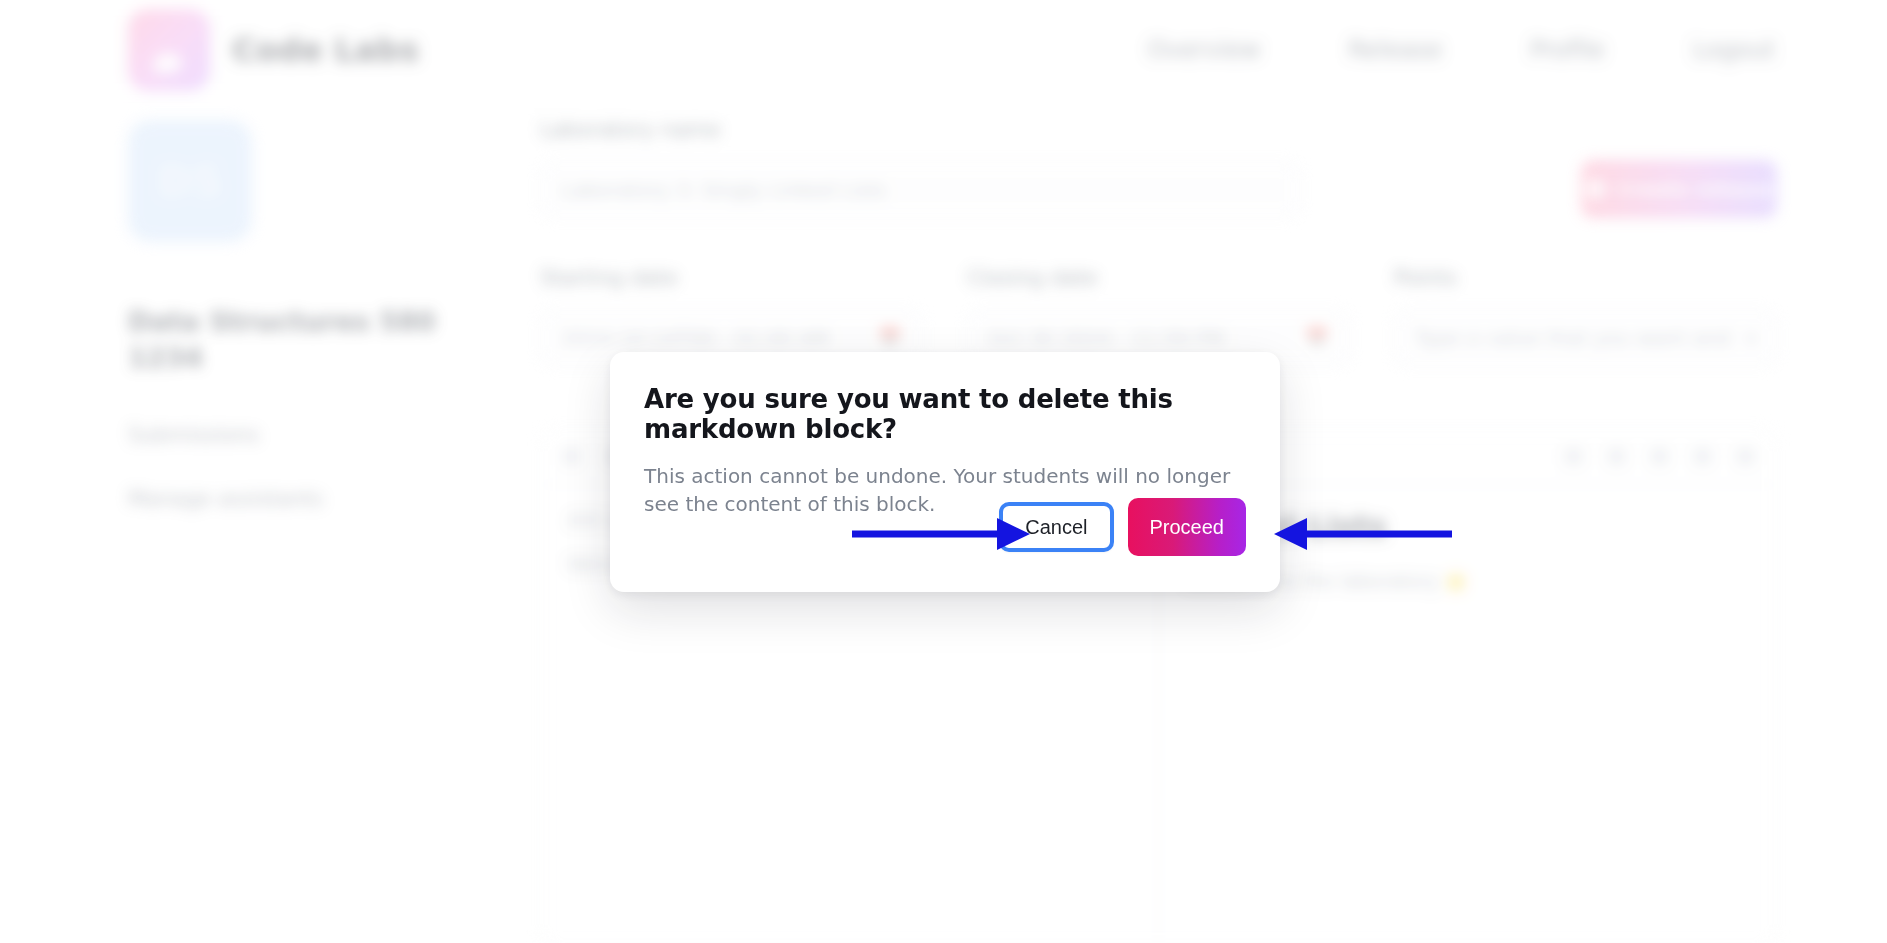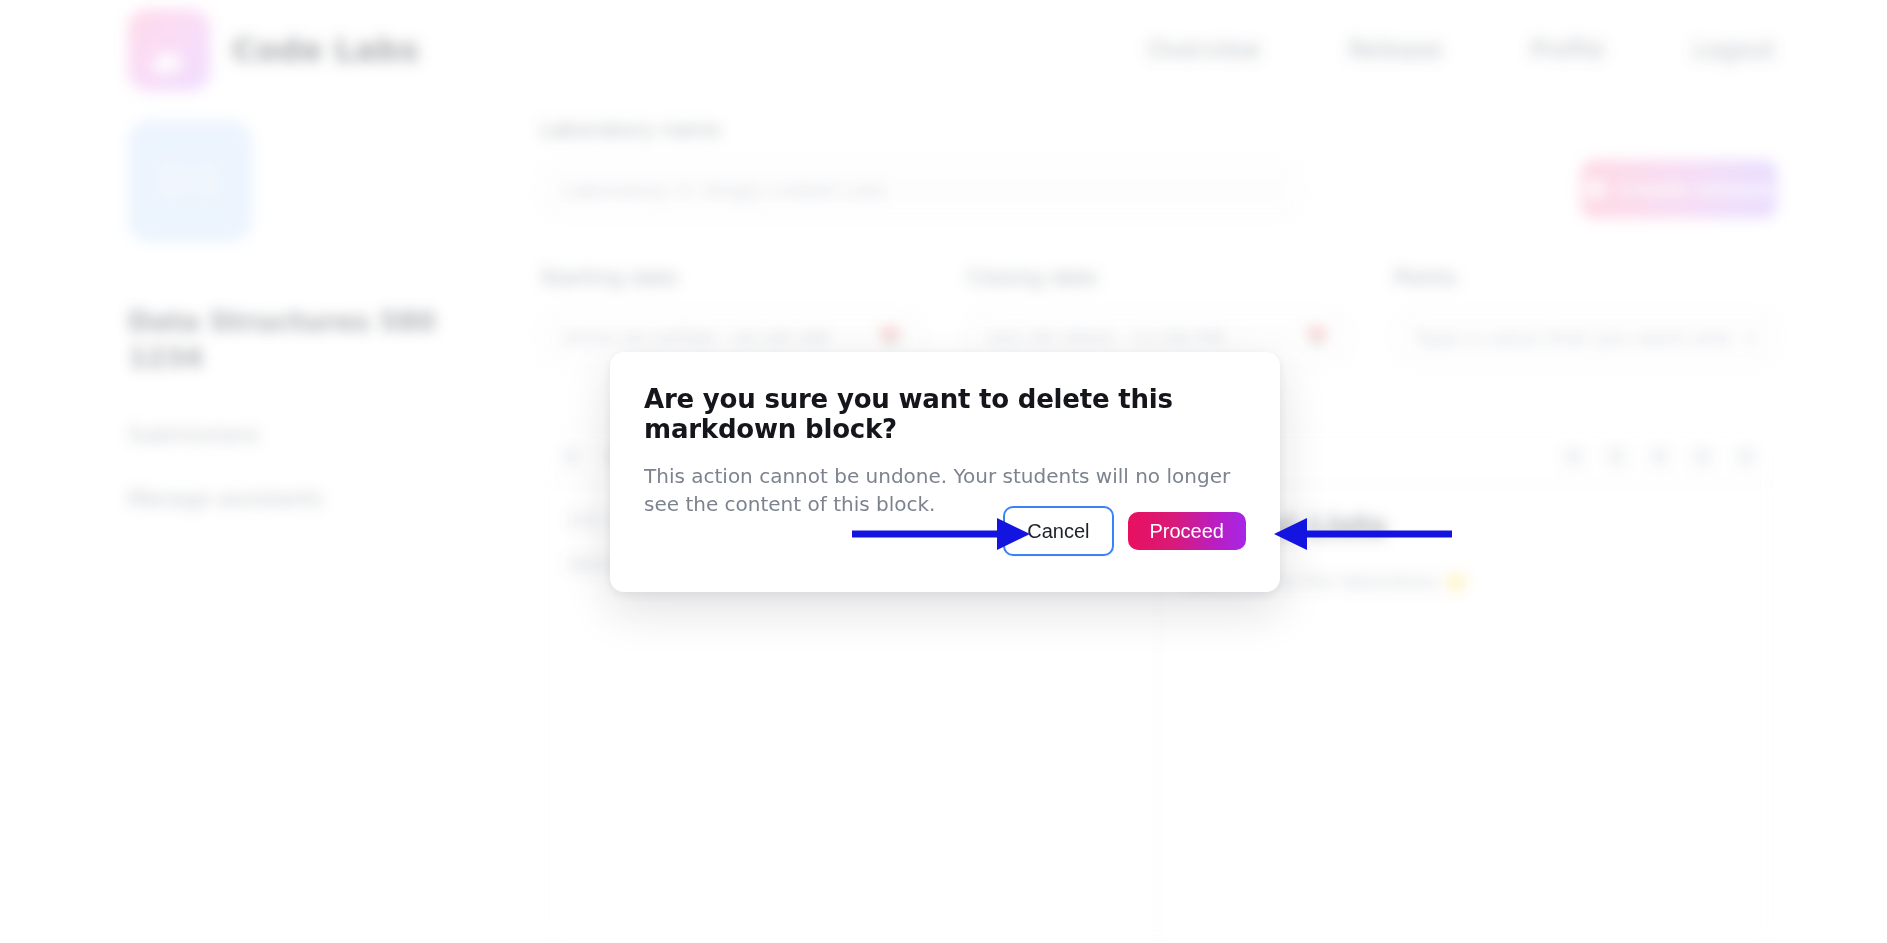--- a/index.html
+++ b/index.html
@@ -110,27 +110,27 @@
   #dialog .desc {
     font-size: 20px; line-height: 1.42; color: #7c8characters;
     color: #7c838f; max-width: 610px;
   }
   .dlg-actions {
     position: absolute; right: 34px; bottom: 36px;
     display: flex; align-items: center; gap: 14px;
   }
   .btn-cancel {
     min-width: 96px; height: 50px; padding: 0 22px;
-    border: 2px solid #3b82f6; border-radius: 10px;
+    border: 4px solid #3b82f6; border-radius: 10px;
     background: #ffffff; color: #1e2128; font-size: 20px;
     display: flex; align-items: center; justify-content: center;
     cursor: pointer; box-shadow: 0 1px 2px rgba(20,20,40,.04);
   }
   .btn-proceed {
-    min-width: 110px; height: 38px; padding: 0 22px;
+    min-width: 110px; height: 58px; padding: 0 22px;
     border: none; border-radius: 10px;
     background: linear-gradient(90deg, #e8105f 0%, #d91a78 38%, #b61fc9 78%, #a726e6 100%);
     color: #ffffff; font-size: 20px;
     display: flex; align-items: center; justify-content: center;
     cursor: pointer;
   }
 
   
   .arrow { position: absolute; pointer-events: none; }
   #arrow-cancel { left: 852px; top: 512px; }

